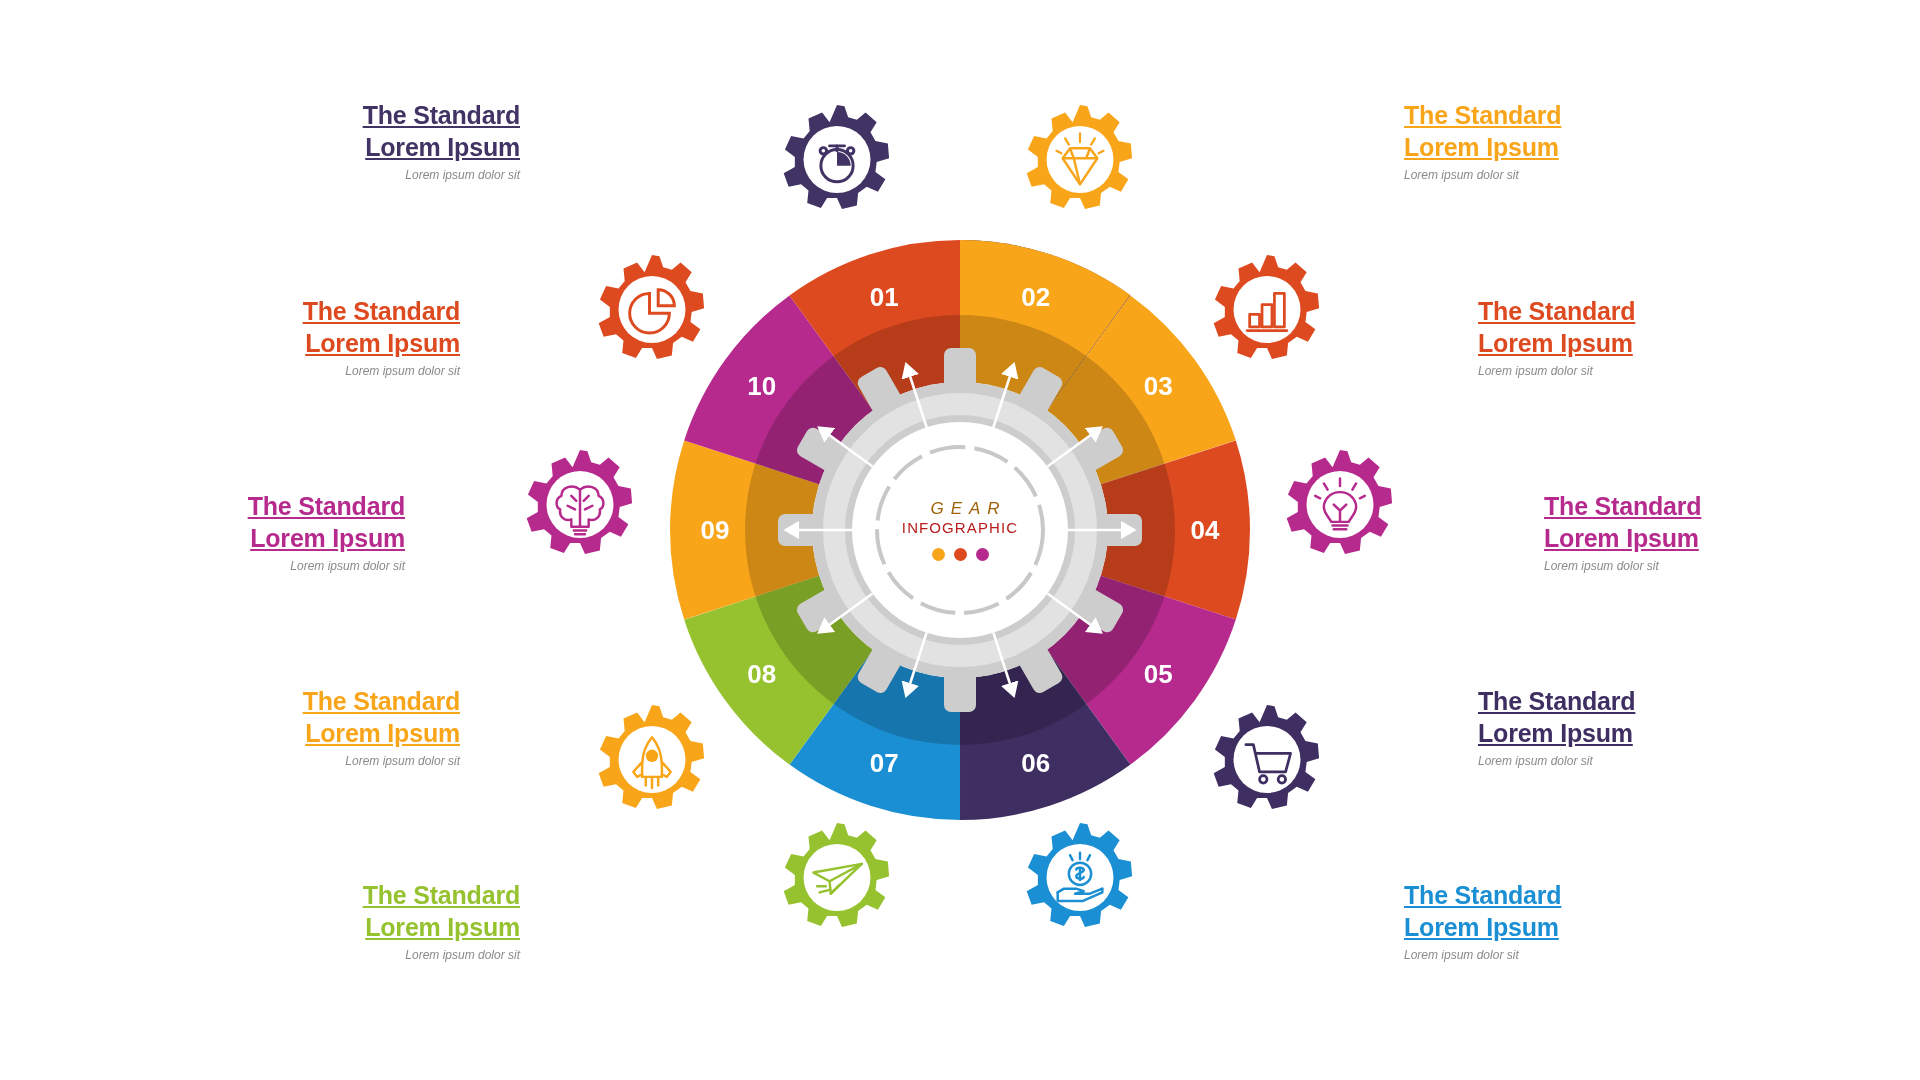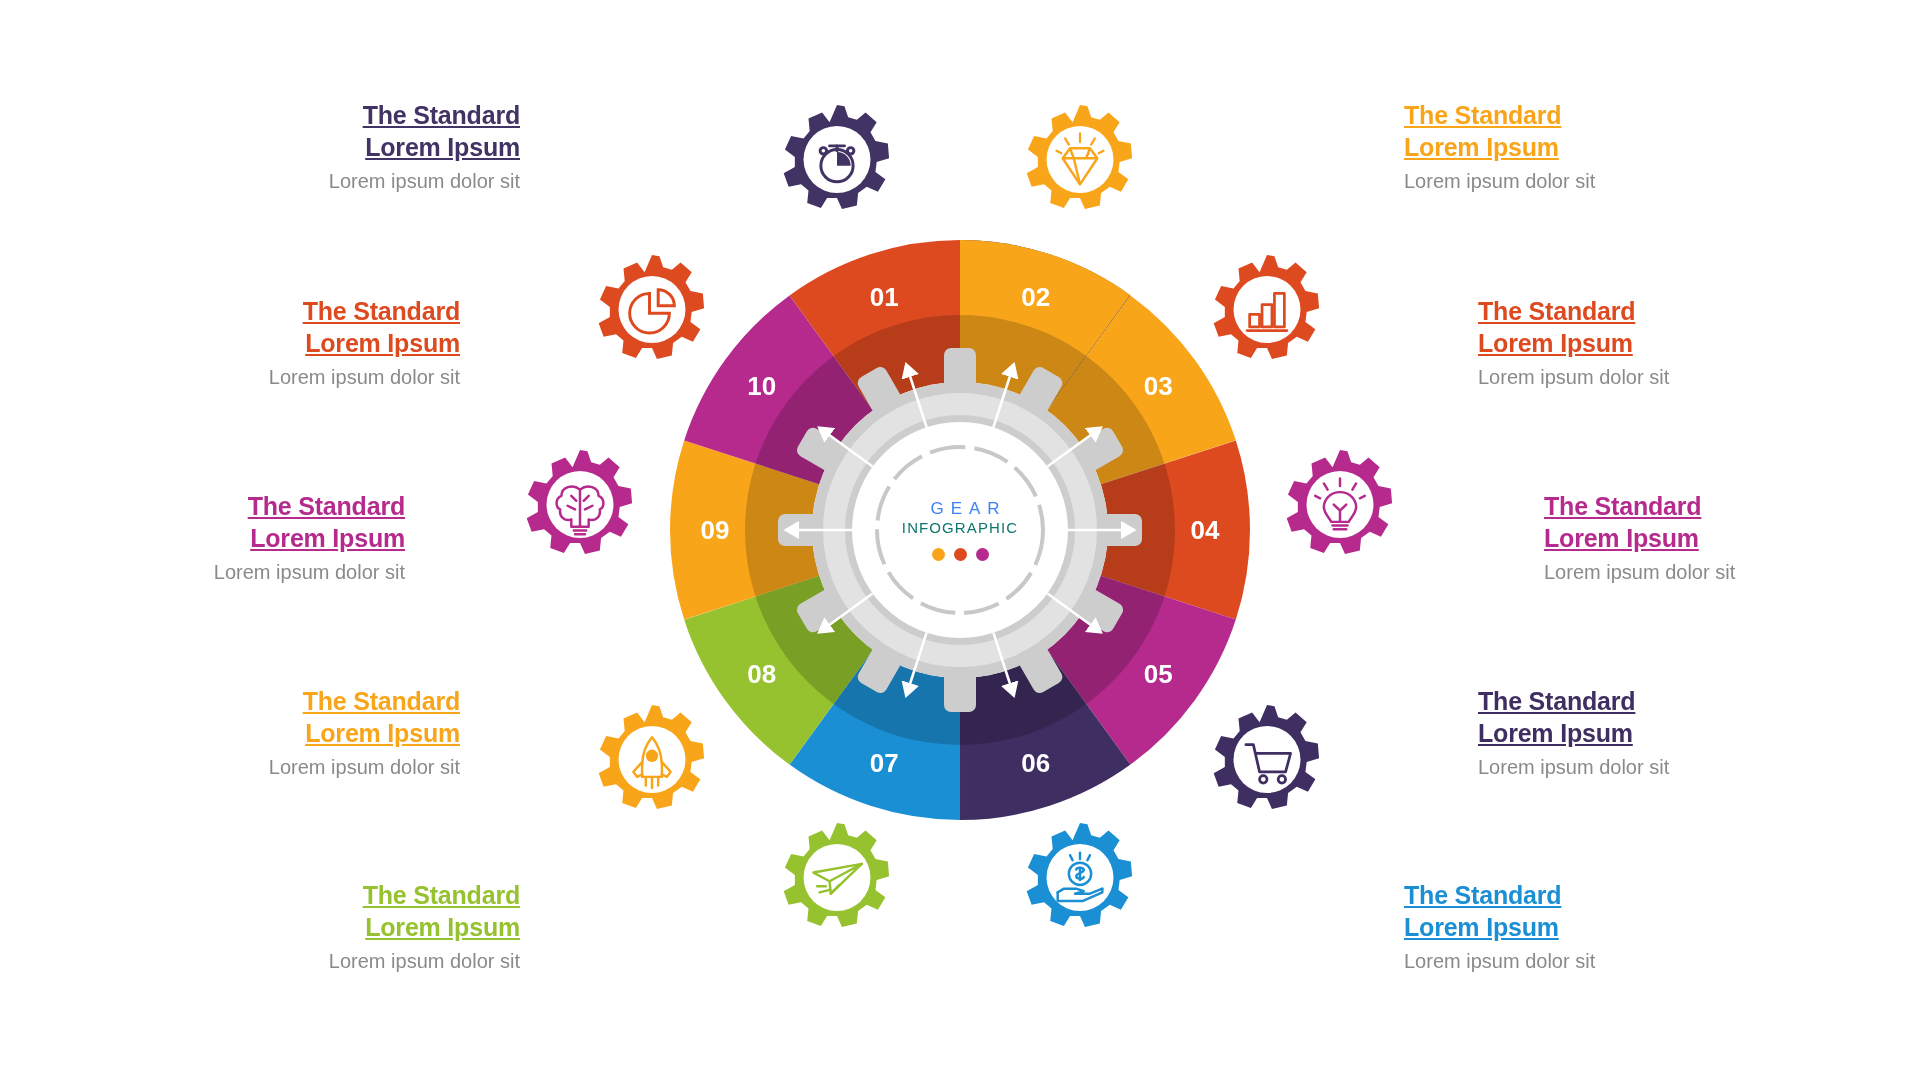--- a/index.html
+++ b/index.html
@@ -11,21 +11,21 @@
   #stage{position:absolute;inset:0;}
 
   
   .label{position:absolute;width:330px;}
   .label .t1,.label .t2{
     font-size:25px;font-weight:bold;line-height:1.26;letter-spacing:-0.2px;
     white-space:nowrap;
     text-decoration:underline;
   }
   .label .sub{
-    font-size:20px;color:#8a8a8a;line-height:1.3;margin-top:5px;white-space:nowrap;
+    font-size:12px;color:#8a8a8a;line-height:1.3;margin-top:5px;white-space:nowrap;font-style:italic;
   }
   .label.left{text-align:right;}
   .label.right{text-align:left;}
 
   
   .gearicon{position:absolute;width:124px;height:124px;}
   .gearicon svg{width:100%;height:100%;display:block;}
 
   
   #wheel{position:absolute;left:660px;top:230px;width:600px;height:600px;}
@@ -36,25 +36,26 @@
     text-anchor:middle;dominant-baseline:central;
   }
 
   
   #hub{
     position:absolute;left:885px;top:455px;width:150px;height:150px;
     display:flex;flex-direction:column;align-items:center;justify-content:center;
     pointer-events:none;
   }
   #hub .gear-word{
-    font-size:17px;letter-spacing:7px;color:#3b82f6;font-weight:normal;
+    font-size:17px;letter-spacing:7px;color:#a16207;font-weight:normal;
     margin-left:17px;
+    font-style:italic;
   }
   #hub .info-word{
-    font-size:15px;letter-spacing:1.1px;color:#0f766e;
+    font-size:15px;letter-spacing:1.1px;color:#b91c1c;
   }
   #hub .dots{display:flex;gap:9px;margin-top:12px;}
   #hub .dots i{width:13px;height:13px;border-radius:50%;display:block;}
 </style>
 </head>
 <body>
 
 <div id="stage">
 
   <div class="label left" style="left:190px;top:100px;">

